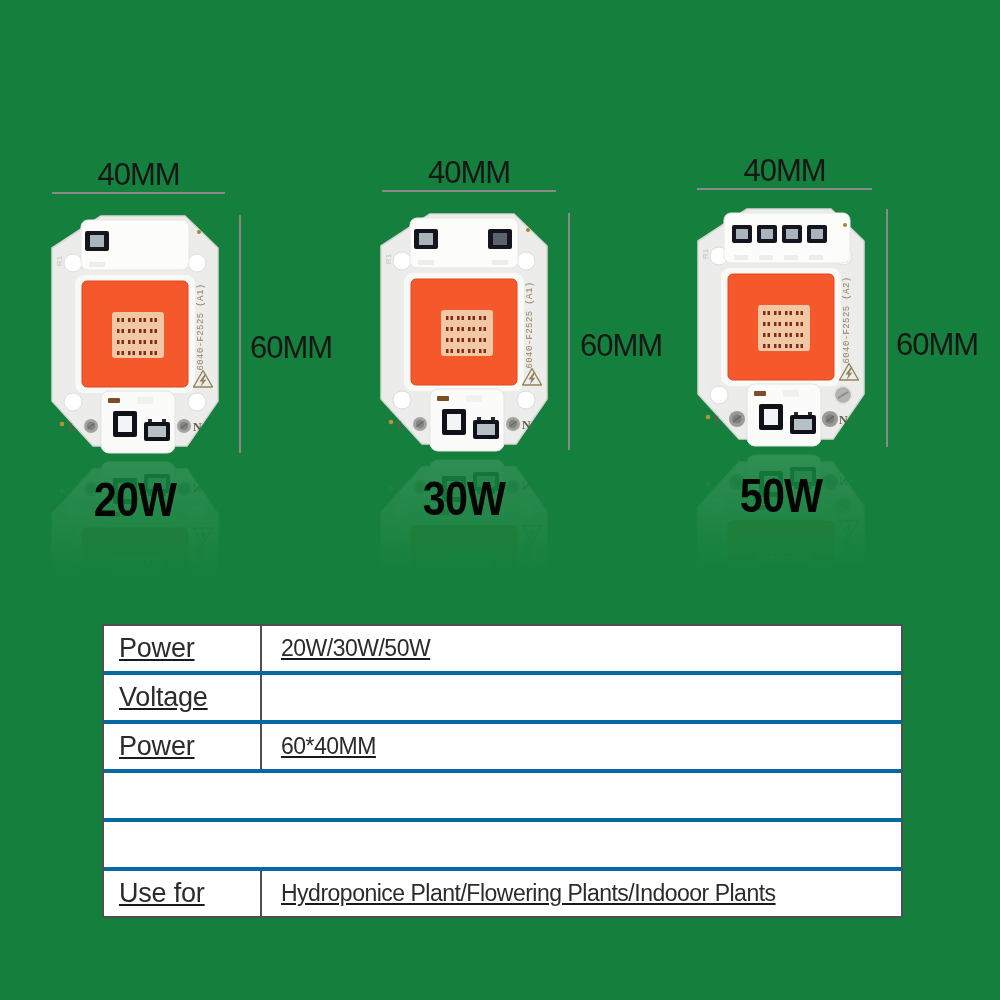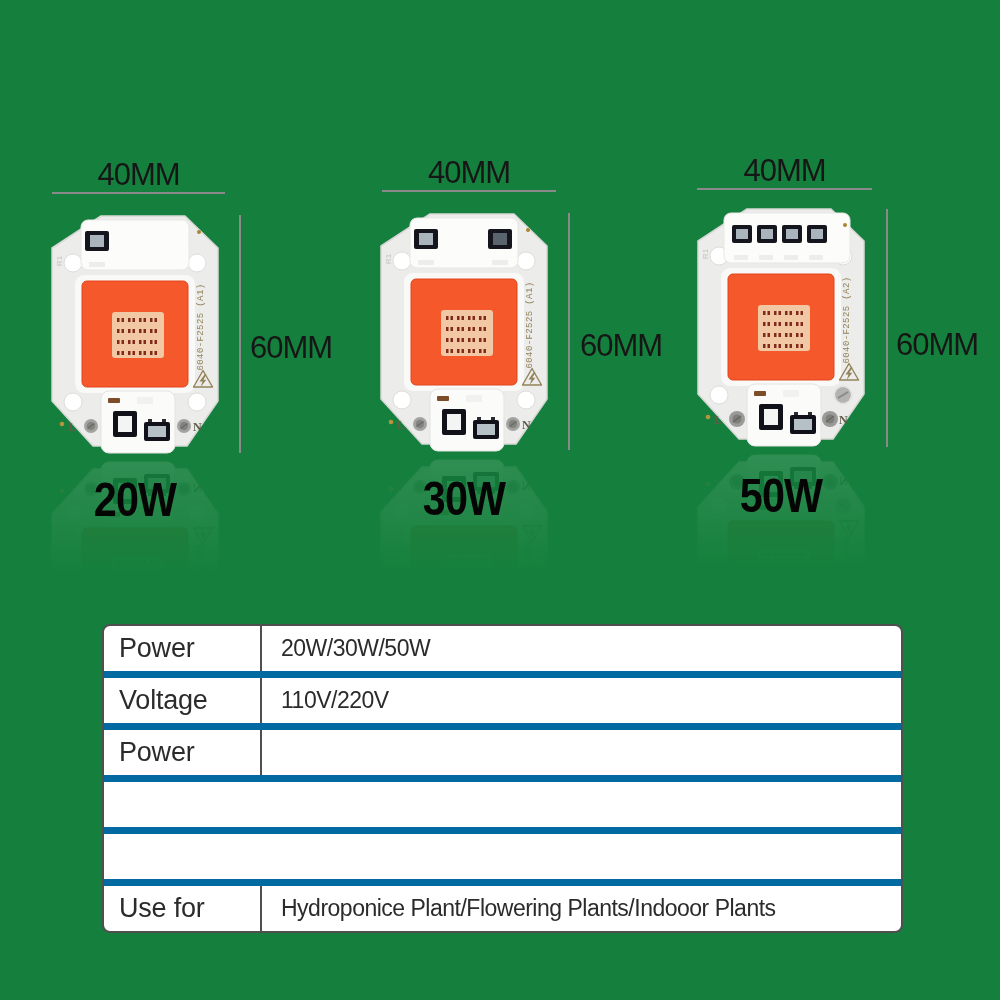--- a/index.html
+++ b/index.html
@@ -24,22 +24,22 @@
               transform:scaleY(-1);pointer-events:none;
               -webkit-mask-image:linear-gradient(to bottom,transparent 52%,rgba(0,0,0,.85) 100%);
               mask-image:linear-gradient(to bottom,transparent 52%,rgba(0,0,0,.85) 100%);}
 
   
   .marking{font:9px "Liberation Mono",monospace;letter-spacing:.4px;fill:#93825a;}
   .terminal{font:bold 12px "Liberation Serif",serif;fill:#5f5c49;}
   .faint{font:8px "Liberation Sans",sans-serif;fill:#c5c5c3;}
 
   
-  .spec-table{left:102px;top:624px;width:797px;border:2px solid #4f4f4f;border-radius:8px;background:#fff;}
-  .spec-row{display:flex;height:45px;border-top:7px solid #0369a1;}
+  .spec-table{left:102px;top:624px;width:797px;border:2px solid #4f4f4f;border-radius:1px;background:#fff;text-decoration:underline;}
+  .spec-row{display:flex;height:45px;border-top:4px solid #0369a1;}
   .spec-row:first-child{border-top:none;}
   .spec-label{width:141px;padding-left:15px;border-right:2px solid #4f4f4f;display:flex;align-items:center;
               font-size:27px;color:#2b2b2b;letter-spacing:-.2px;}
   .spec-value{flex:1;padding-left:19px;display:flex;align-items:center;font-size:23px;color:#2b2b2b;
               letter-spacing:-.5px;white-space:nowrap;}
 </style>
 </head>
 <body>
 
 <div class="canvas">
@@ -427,24 +427,24 @@
   </div>
   <div class="abs watt" style="left:697px;top:472px;width:168px;">50W</div>
 
   <div class="abs spec-table">
     <div class="spec-row">
       <div class="spec-label">Power</div>
       <div class="spec-value">20W/30W/50W</div>
     </div>
     <div class="spec-row">
       <div class="spec-label">Voltage</div>
-      <div class="spec-value">110V/220V</div>
     </div>
     <div class="spec-row">
       <div class="spec-label">Power</div>
+      <div class="spec-value">60*40MM</div>
     </div>
     <div class="spec-row">
     </div>
     <div class="spec-row">
     </div>
     <div class="spec-row">
       <div class="spec-label">Use for</div>
       <div class="spec-value">Hydroponice Plant/Flowering Plants/Indooor Plants</div>
     </div>
   </div>

